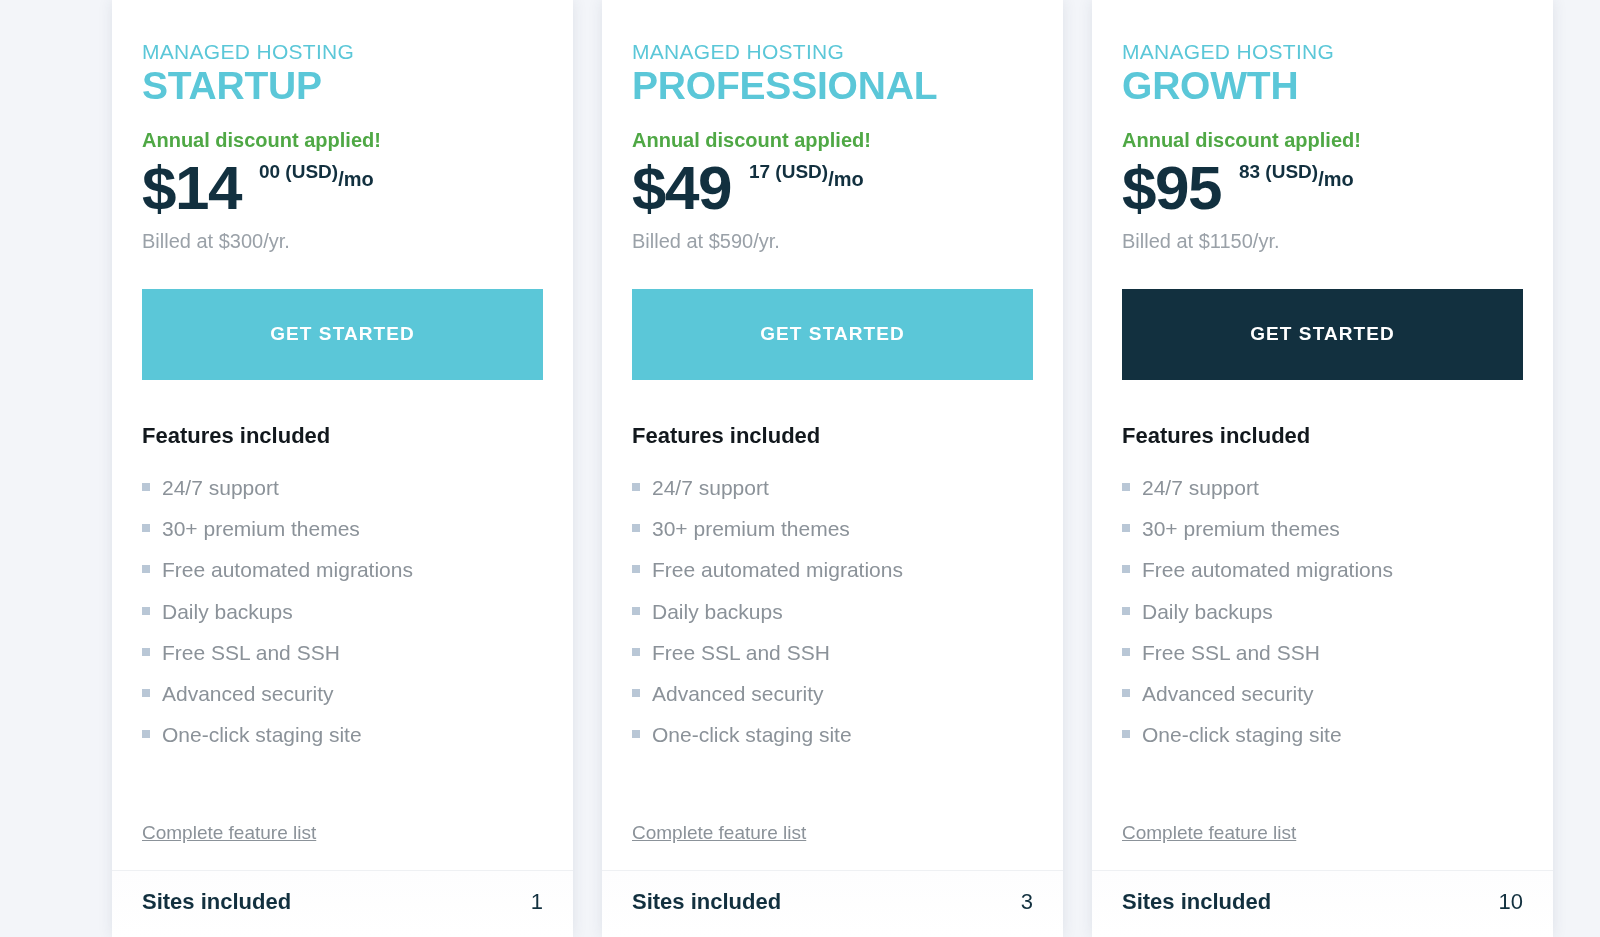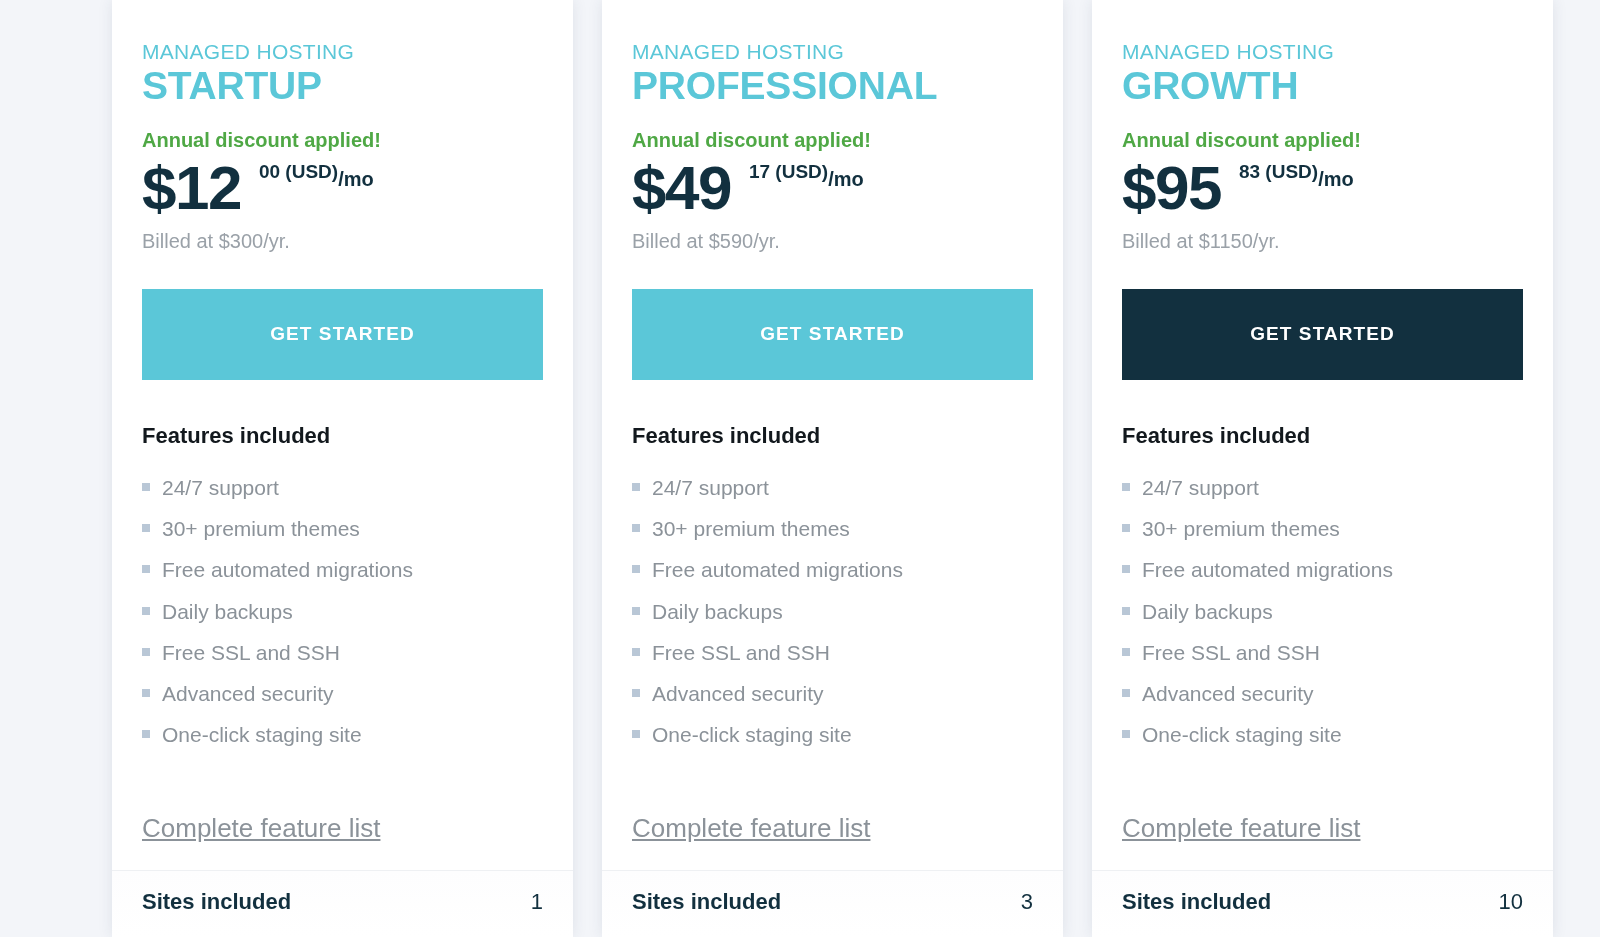--- a/index.html
+++ b/index.html
@@ -170,21 +170,21 @@
 
   
   .card-footer {
     margin-top: auto;
     padding-bottom: 0;
   }
 
   .feature-link {
     display: inline-block;
     color: #8b9299;
-    font-size: 26px;
+    font-size: 19px;
     text-decoration: underline;
     cursor: pointer;
     margin: 0 30px 26px 30px;
   }
 
   .sites-row {
     display: flex;
     align-items: center;
     justify-content: space-between;
     border-top: 1px solid #eef0f3;
@@ -208,21 +208,21 @@
 
 <div class="pricing-row" id="pricing-row">
   <div class="plan-card">
     <div class="card-body">
 
       <div class="eyebrow">MANAGED HOSTING</div>
       <div class="plan-name">STARTUP</div>
       <div class="discount-note">Annual discount applied!</div>
 
       <div class="price-block">
-        <span class="price-main">$12</span>
+        <span class="price-main">$14</span>
         <span class="price-side">
           <span class="price-cents">00 (USD)</span>
           <span class="price-period">/mo</span>
         </span>
       </div>
 
       <div class="billed-note">Billed at $300/yr.</div>
 
       <button class="cta-button">GET STARTED</button>
 

